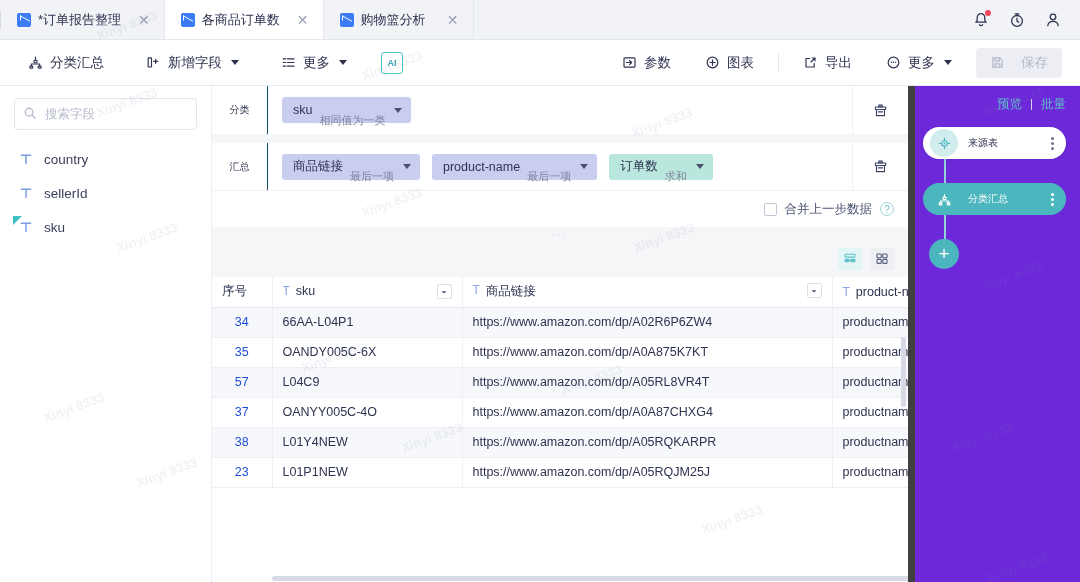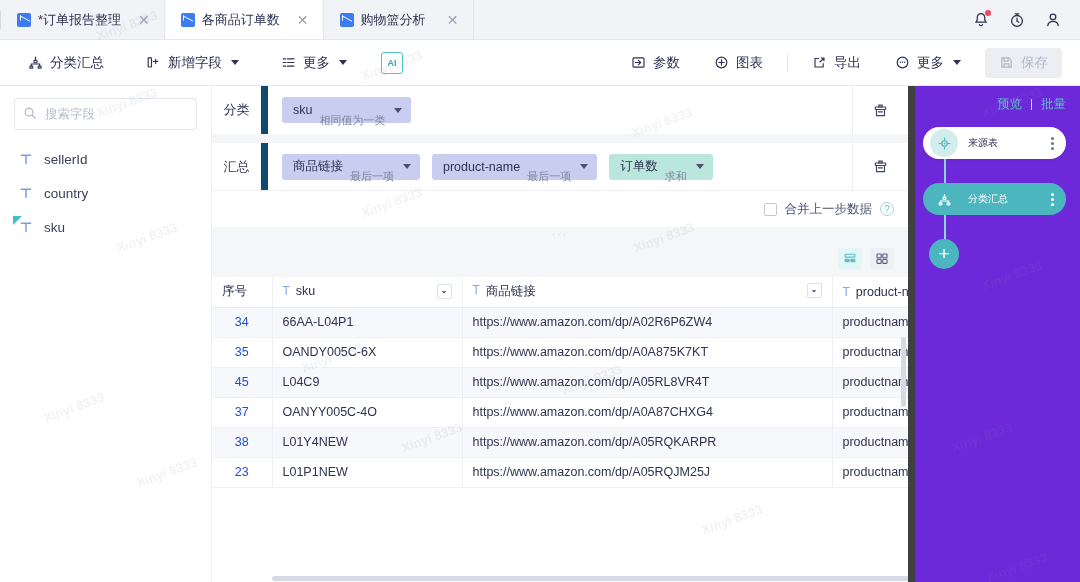--- a/index.html
+++ b/index.html
@@ -74,21 +74,21 @@
     border-top: 5px solid #2e3350; margin-left: 2px;
   }
   .ai-btn {
     width: 22px; height: 22px; border: 1.6px solid #4ec3c8; border-radius: 3px;
     display: flex; align-items: center; justify-content: center;
     font-size: 9px; font-weight: 700; color: #3aa9b5; cursor: pointer; margin-left: 24px;
   }
   .tb-right { margin-left: auto; display: flex; align-items: center; gap: 14px; }
   .tb-divider { width: 1px; height: 18px; background: #e2e5ee; }
   .save-btn {
-    display: flex; align-items: center; gap: 7px; font-size: 13.5px;
+    display: flex; align-items: center; gap: 16px; font-size: 13.5px;
     background: #eceef4; color: #b3b8c8; padding: 6px 14px; border-radius: 4px;
     cursor: not-allowed;
   }
 
   
   .body { display: flex; height: 496px; }
 
   
   .fields {
     width: 212px; background: #fff; border-right: 1px solid #eceef4;
@@ -117,21 +117,21 @@
   }
 
   
   .center { flex: 1; min-width: 0; display: flex; flex-direction: column; background: #f5f6f8; }
 
   .cfg { background: #fff; margin: 0; }
   .cfg-row { display: flex; align-items: stretch; min-height: 48px; border-bottom: 1px solid #eef0f5; }
   .cfg-row:last-child { border-bottom: none; }
   .cfg-label {
     width: 56px; flex: none; display: flex; align-items: center; justify-content: center;
-    font-size: 13px; color: #2e3350; border-right: 7px solid #0c4a6e;
+    font-size: 10px; color: #2e3350; border-right: 1px solid #0c4a6e;
   }
   .cfg-chips { flex: 1; display: flex; align-items: center; gap: 12px; padding: 0 14px; flex-wrap: wrap; }
   .chip {
     display: inline-flex; align-items: center; gap: 7px;
     height: 26px; padding: 0 9px 0 11px; border-radius: 3px; font-size: 12.5px;
     background: #c9cef0; color: #2e3350; cursor: pointer; white-space: nowrap;
   }
   .chip.green { background: #b9e6dd; }
   .chip-sub { font-size: 11px; color: #7d839c; margin-top: 20px; }
   .chip .caret { border-top-color: #4a5070; }
@@ -381,29 +381,29 @@
         <input class="search-input" placeholder="搜索字段" style="">
       </div>
 
       <div class="field-list">
         <div class="field-item">
           <span class="fi-icon">
             <svg viewBox="0 0 16 16" width="16" height="16" fill="none" stroke="#7b9ae8" stroke-width="1.5">
               <path d="M3.4 4.2h9.2M8 4.2v8" stroke-linecap="round"></path>
             </svg>
           </span>
-          <span>sellerId</span>
+          <span>country</span>
         </div>
         <div class="field-item">
           <span class="fi-icon">
             <svg viewBox="0 0 16 16" width="16" height="16" fill="none" stroke="#7b9ae8" stroke-width="1.5">
               <path d="M3.4 4.2h9.2M8 4.2v8" stroke-linecap="round"></path>
             </svg>
           </span>
-          <span>country</span>
+          <span>sellerId</span>
         </div>
         <div class="field-item">
           <span class="fi-icon">
             <span class="fi-badge"></span>
             <svg viewBox="0 0 16 16" width="16" height="16" fill="none" stroke="#7b9ae8" stroke-width="1.5">
               <path d="M3.4 4.2h9.2M8 4.2v8" stroke-linecap="round"></path>
             </svg>
           </span>
           <span>sku</span>
         </div>
@@ -553,21 +553,21 @@
               <td></td>
             </tr>
             <tr>
               <td class="idx">35</td>
               <td>OANDY005C-6X</td>
               <td>https://www.amazon.com/dp/A0A875K7KT</td>
               <td>productname33</td>
               <td></td>
             </tr>
             <tr>
-              <td class="idx">45</td>
+              <td class="idx">57</td>
               <td>L04C9</td>
               <td>https://www.amazon.com/dp/A05RL8VR4T</td>
               <td>productname63</td>
               <td></td>
             </tr>
             <tr>
               <td class="idx">37</td>
               <td>OANYY005C-4O</td>
               <td>https://www.amazon.com/dp/A0A87CHXG4</td>
               <td>productname27</td>

